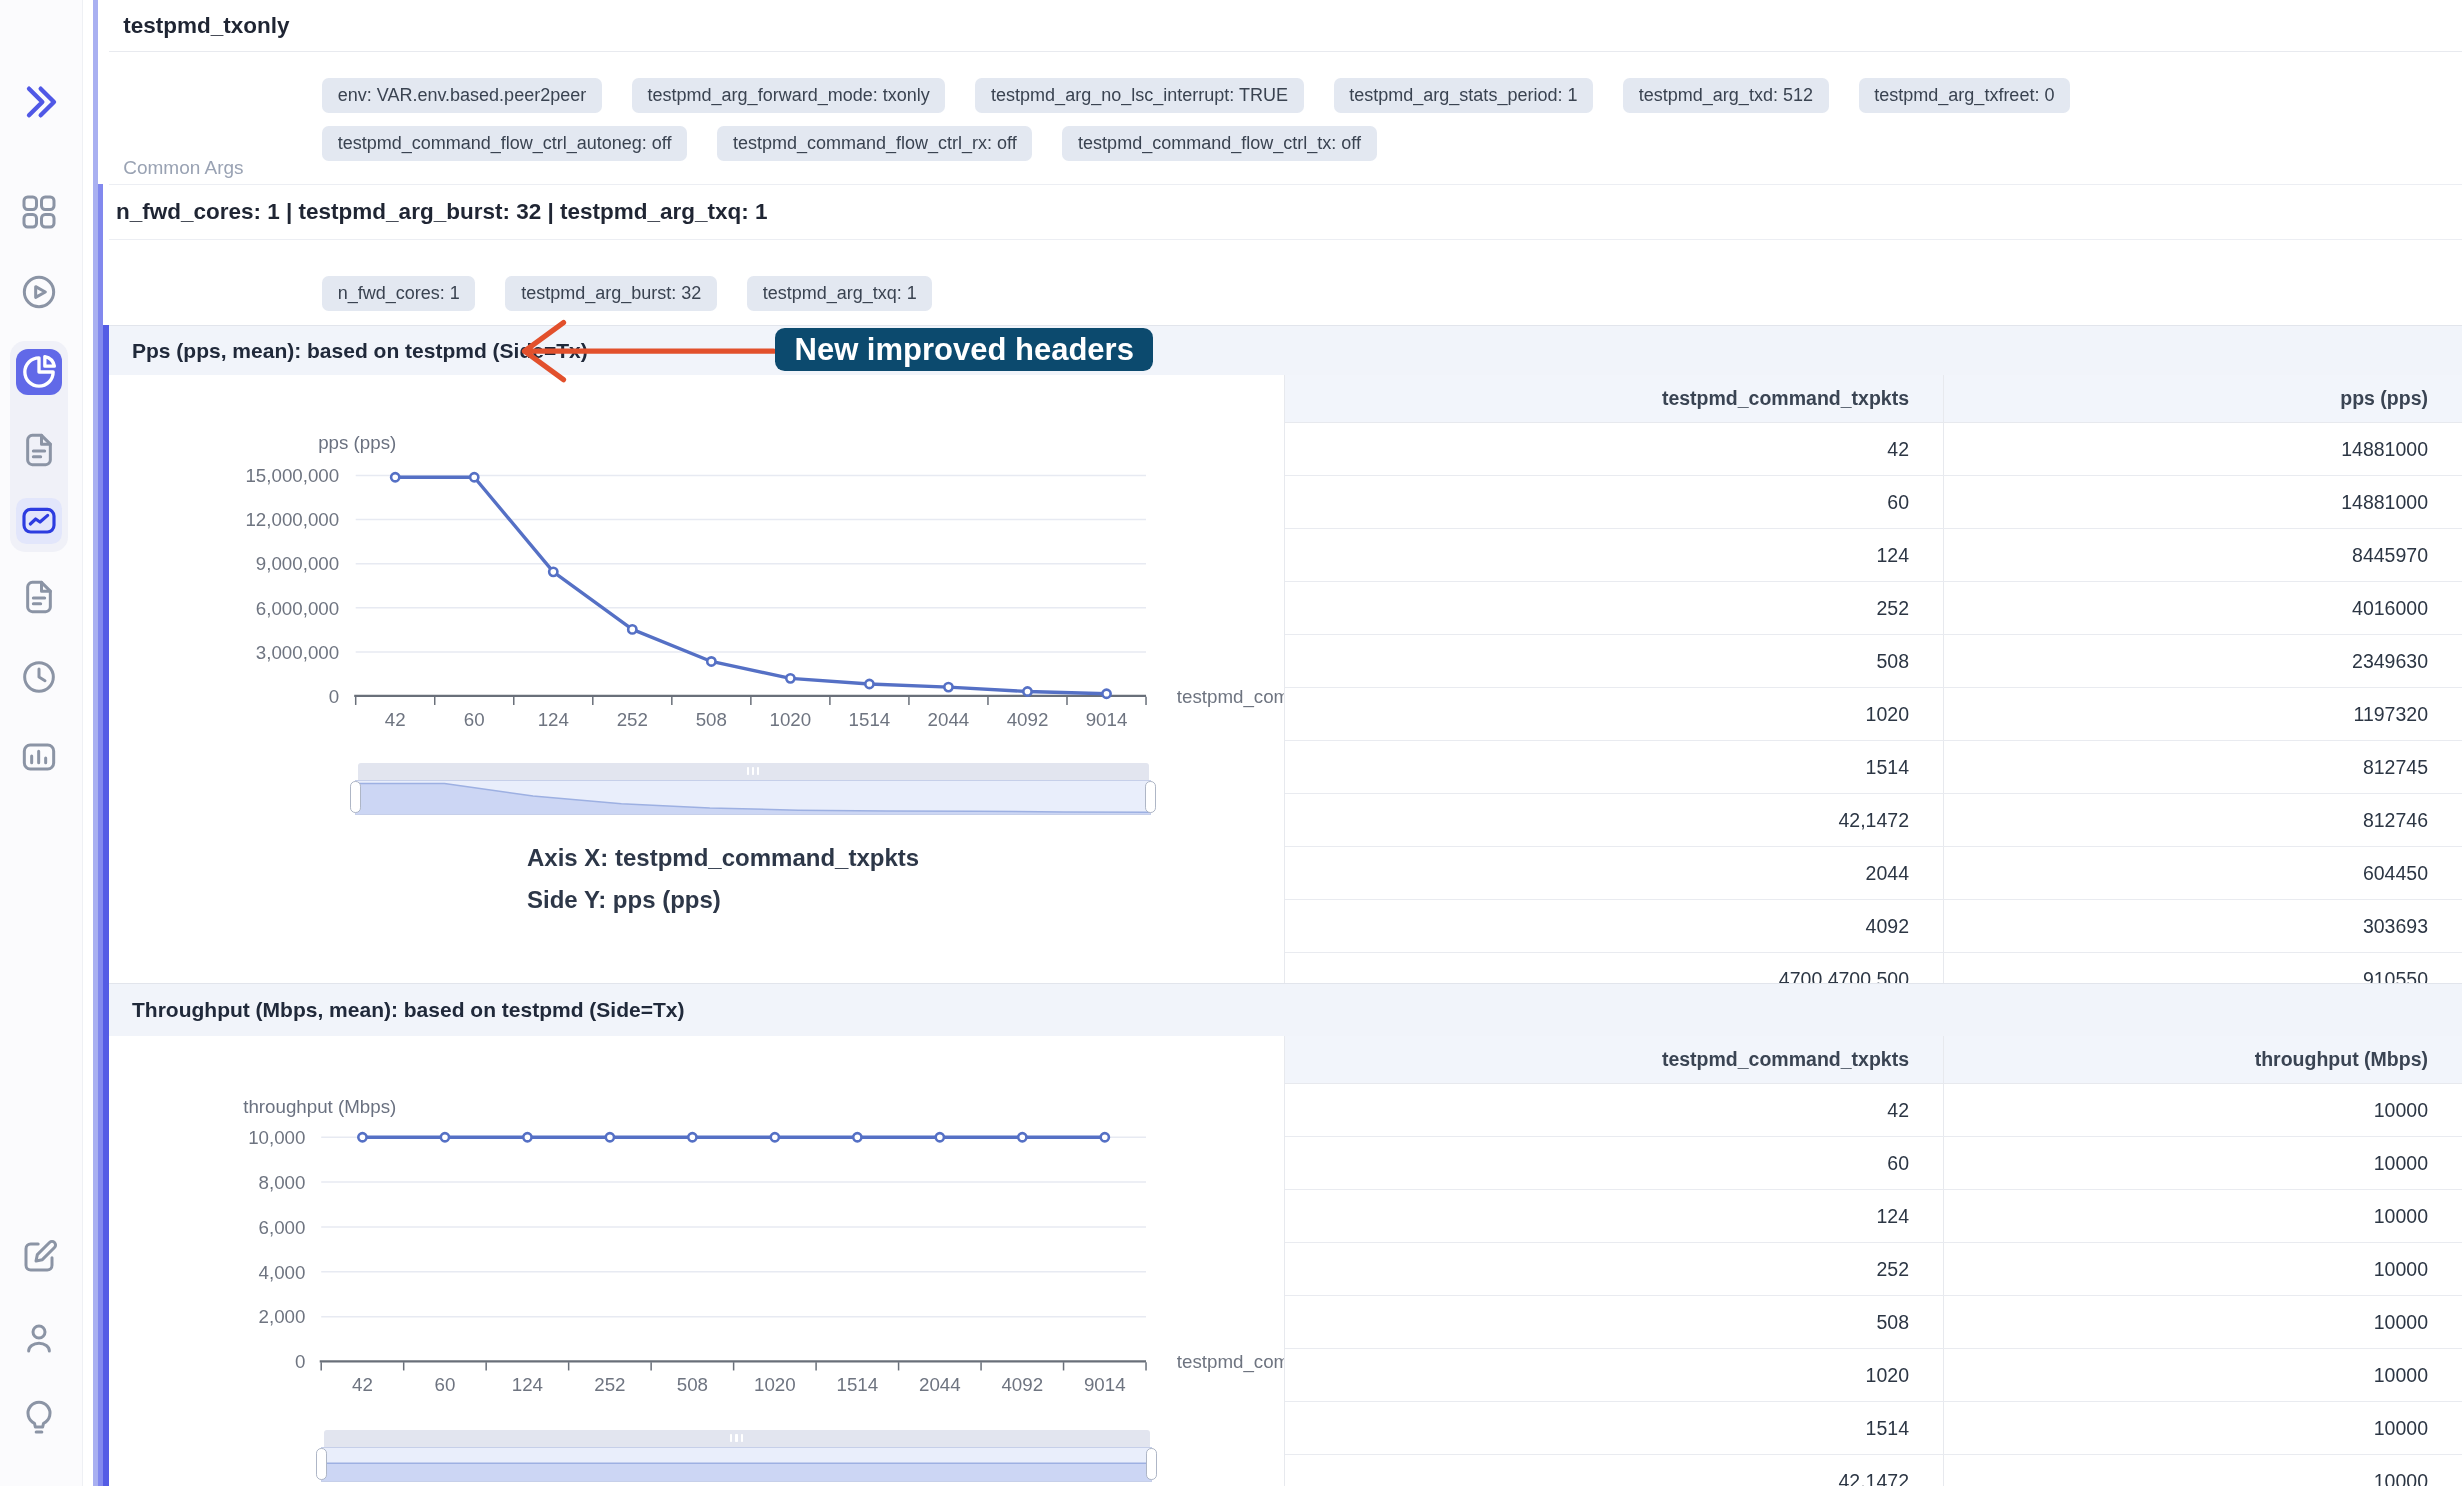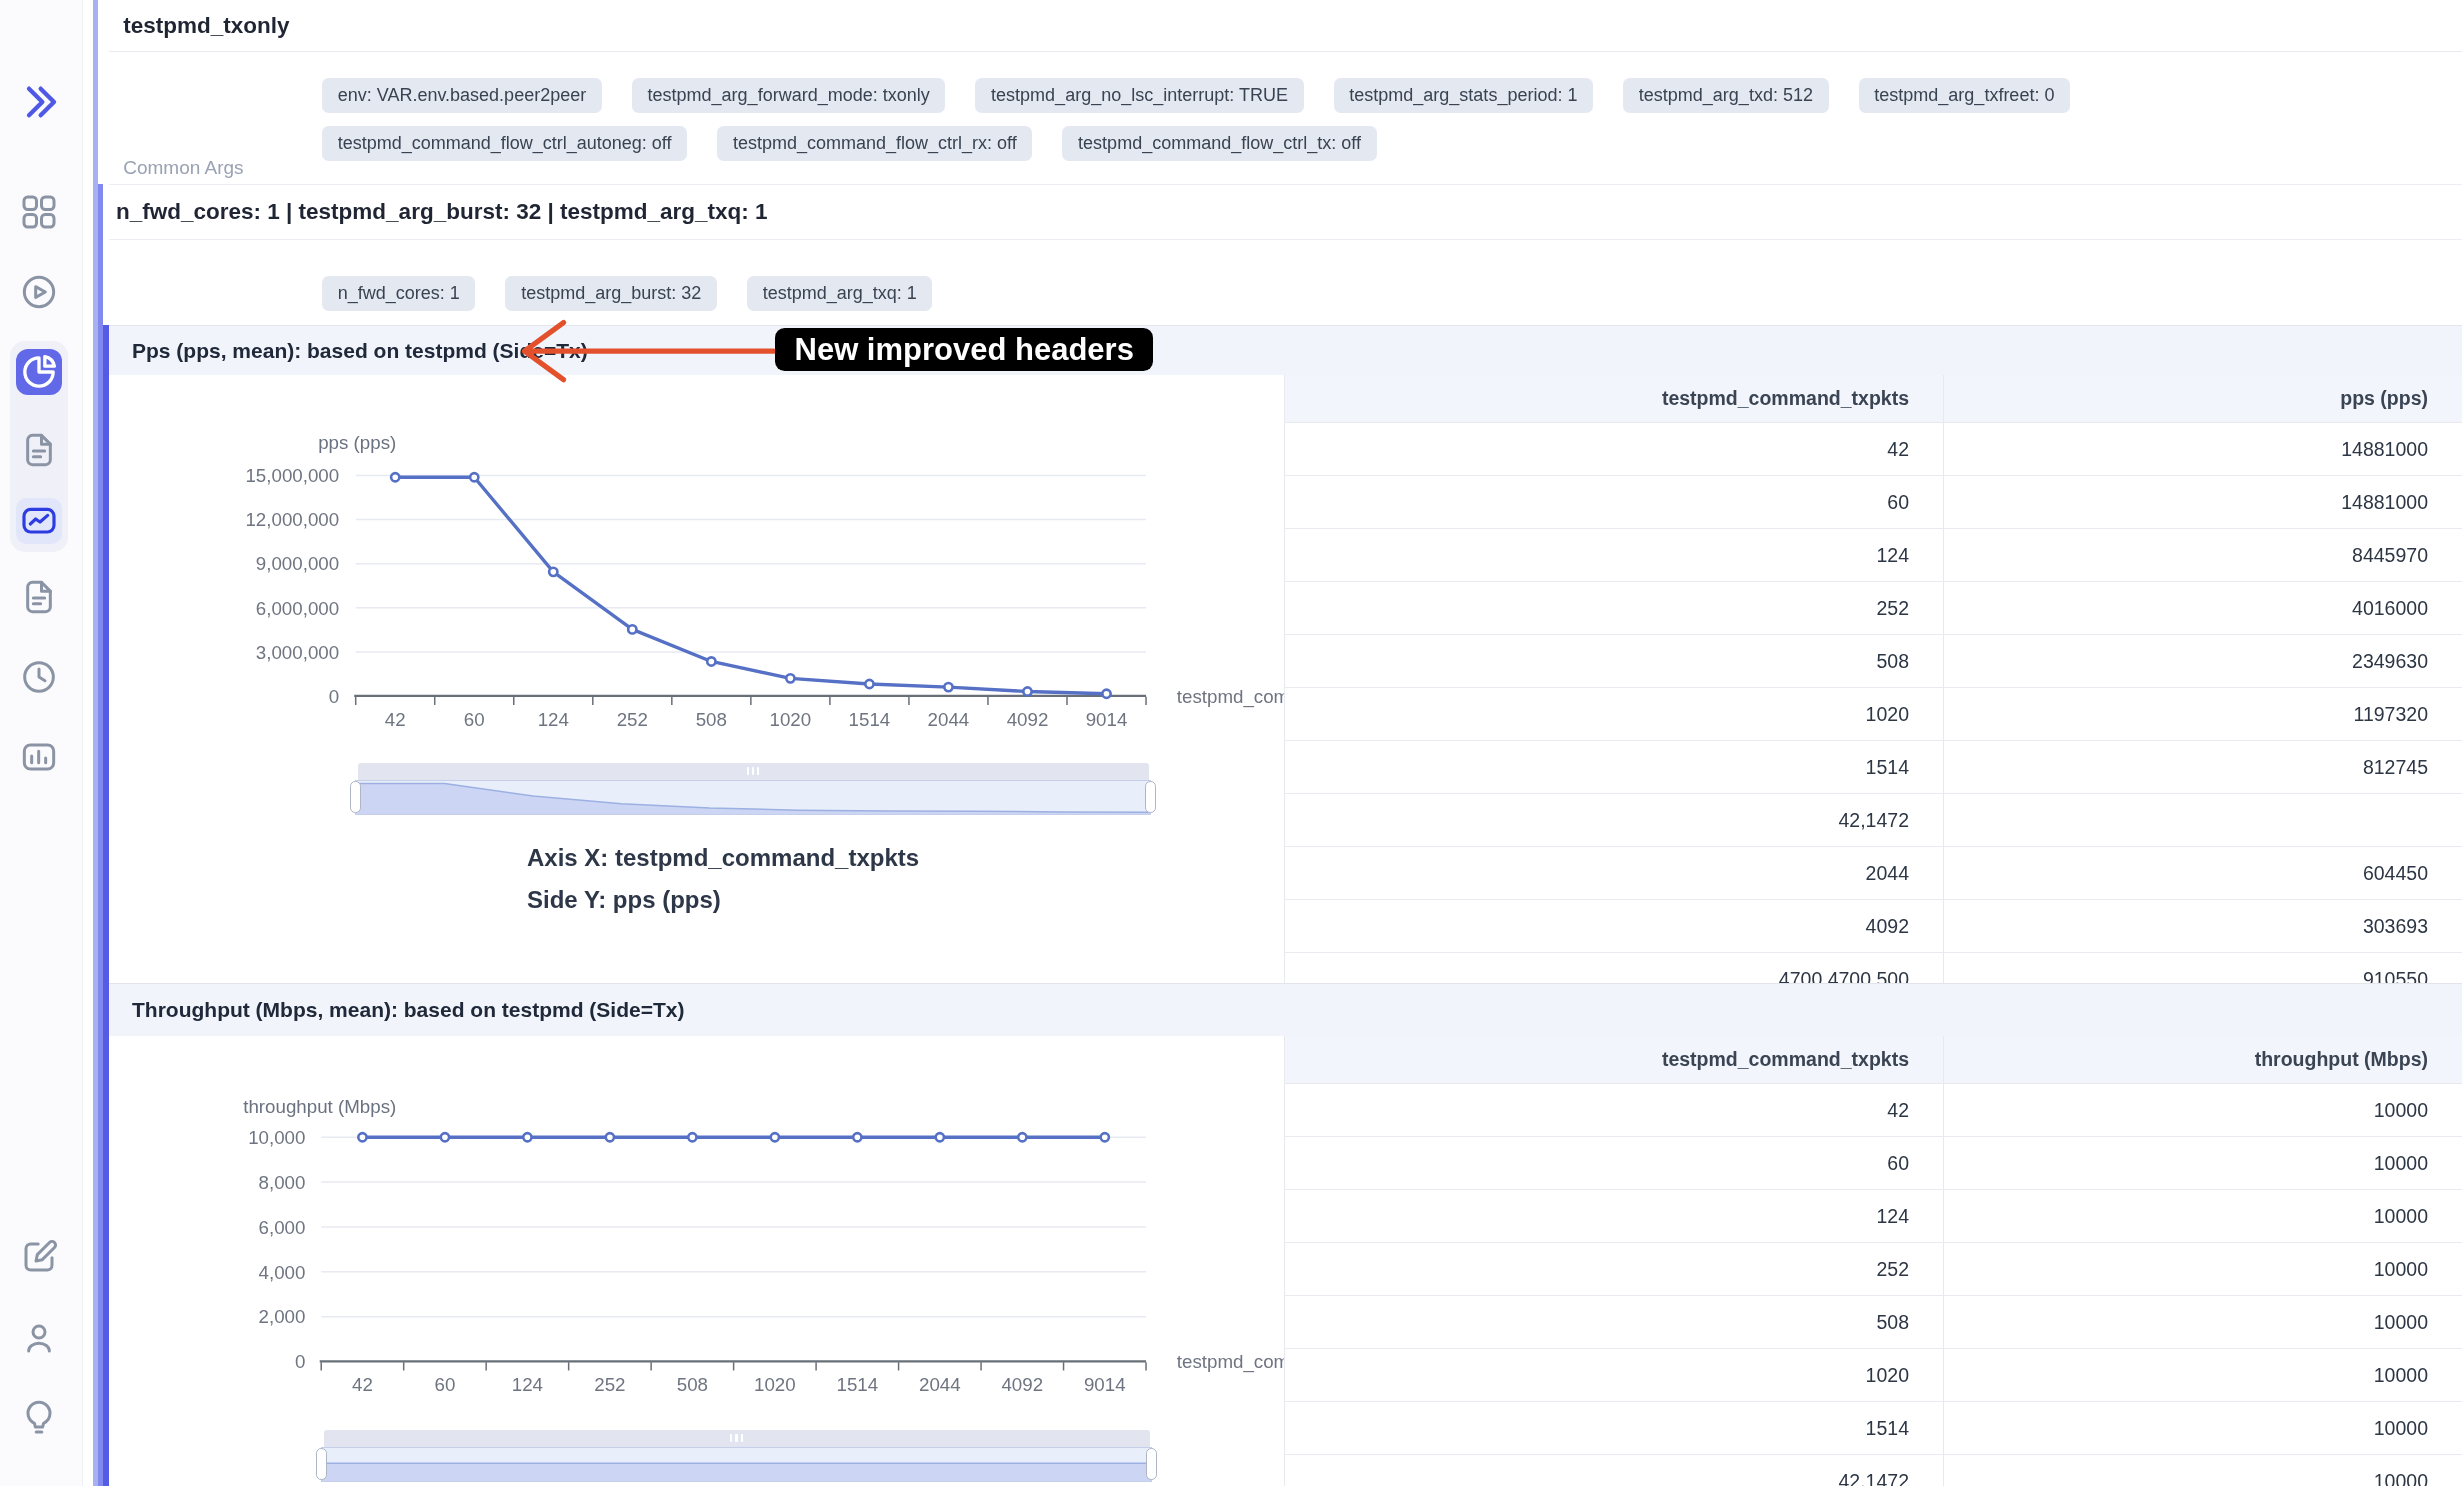--- a/index.html
+++ b/index.html
@@ -44,21 +44,21 @@
   
   .rtable{position:absolute;left:1175px;top:0;width:1178px;height:100%;border-left:0.7px solid #e7e9ee;overflow:hidden;}
   .rt-head{display:flex;height:47px;background:#f2f5fb;border-bottom:1.5px solid #e7e9ee;}
   .rt-row{display:flex;height:52px;border-bottom:1.5px solid #e9ebf0;background:#fff;}
   .rt-c1{width:659px;display:flex;align-items:center;justify-content:flex-end;padding-right:34px;box-sizing:border-box;border-right:0.7px solid #e7e9ee;}
   .rt-c2{flex:1;display:flex;align-items:center;justify-content:flex-end;padding-right:35px;box-sizing:border-box;}
   .rt-head .rt-c1,.rt-head .rt-c2{font-weight:bold;color:#3a4453;font-size:19.5px;}
   .rt-row .rt-c1,.rt-row .rt-c2{color:#2c3644;font-size:19.5px;}
 
   
-  .anno-box{position:absolute;left:666px;top:2.2px;height:43px;background:#000000;border-radius:9.7px;color:#fff;font-weight:bold;font-size:31px;line-height:43px;padding:0 19.5px;z-index:9;white-space:nowrap;}
+  .anno-box{position:absolute;left:666px;top:2.2px;height:43px;background:#0c4a6e;border-radius:9.7px;color:#fff;font-weight:bold;font-size:31px;line-height:43px;padding:0 19.5px;z-index:9;white-space:nowrap;}
   .anno-arrow{position:absolute;left:405px;top:-11.2px;z-index:9;}
 
   
   .dz{position:absolute;}
   .dz-topbar{position:absolute;left:7.5px;right:7.5px;top:0;height:16.5px;background:#e2e5ef;border-radius:3px 3px 0 0;display:flex;align-items:center;justify-content:center;gap:3px;}
   .dz-topbar i{width:2.2px;height:8.2px;background:#fff;border-radius:0.7px;}
   .dz-brush{position:absolute;left:5.2px;right:5.2px;top:16.5px;bottom:0;background:#e9eefb;border:0.7px solid #c6cfe9;box-sizing:border-box;overflow:hidden;}
   .dz-handle{position:absolute;top:18px;width:11.2px;height:31.5px;background:#fff;border:1.5px solid #aeb6c6;border-radius:5.2px;box-sizing:border-box;z-index:2;}
   .dz-hl{left:0;} .dz-hr{right:0;}
 
@@ -291,20 +291,21 @@
           <div class="rt-row">
             <div class="rt-c1">1020</div>
             <div class="rt-c2">1197320</div>
           </div>
           <div class="rt-row">
             <div class="rt-c1">1514</div>
             <div class="rt-c2">812745</div>
           </div>
           <div class="rt-row">
             <div class="rt-c1">42,1472</div>
+            <div class="rt-c2">812746</div>
           </div>
           <div class="rt-row">
             <div class="rt-c1">2044</div>
             <div class="rt-c2">604450</div>
           </div>
           <div class="rt-row">
             <div class="rt-c1">4092</div>
             <div class="rt-c2">303693</div>
           </div>
           <div class="rt-row">

